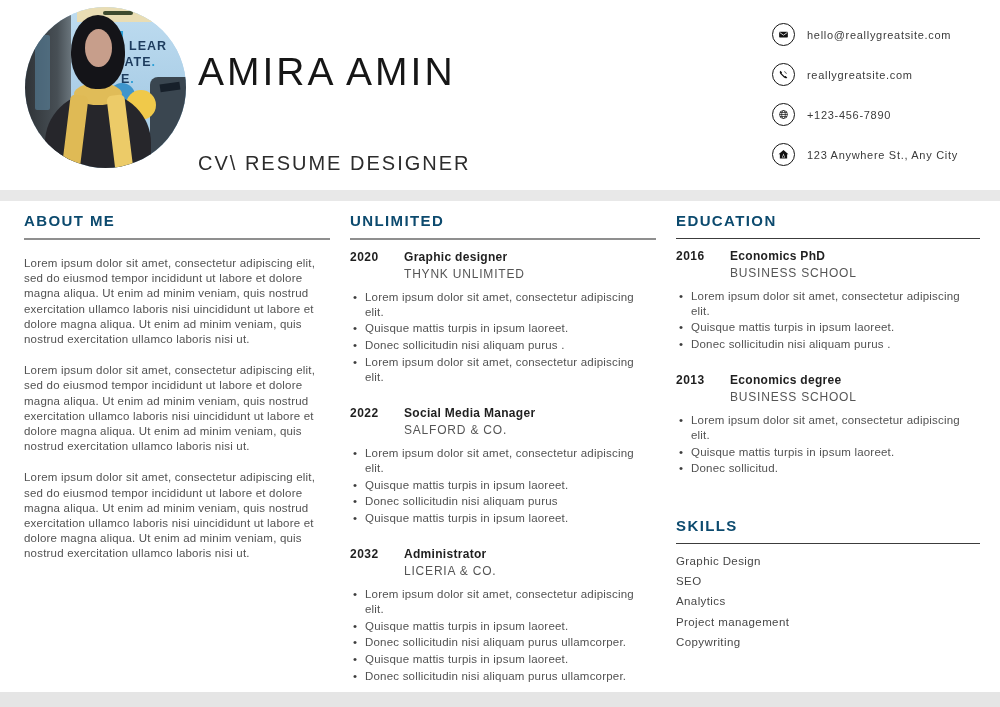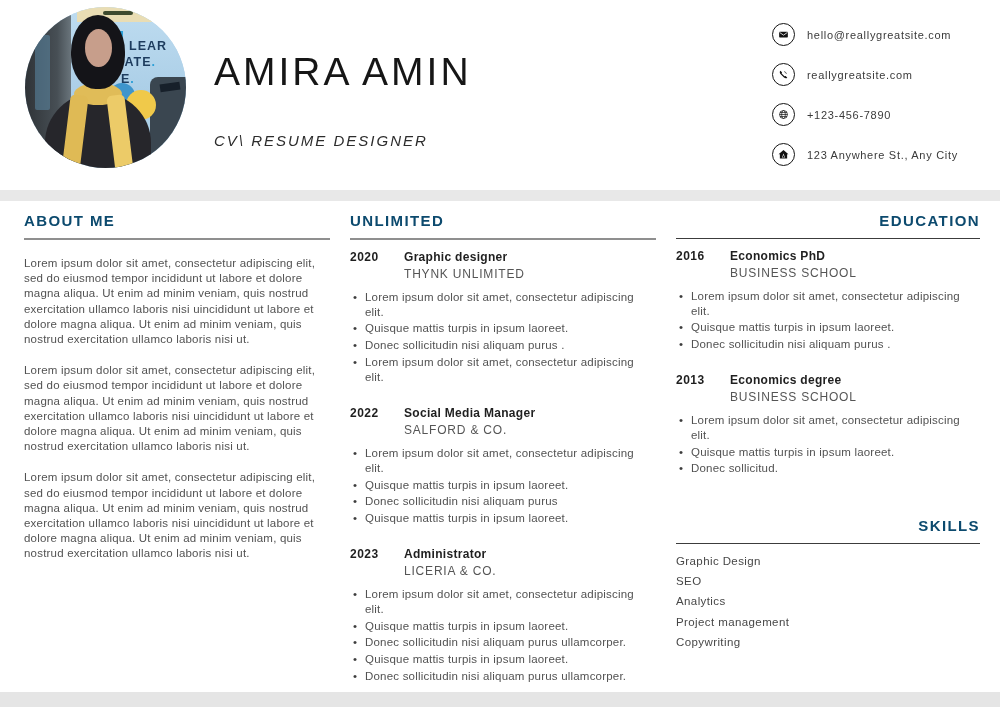--- a/index.html
+++ b/index.html
@@ -22,44 +22,44 @@
   .ph-circ { position:absolute; border-radius:50%; }
   .ph-grad { position:absolute; right:-8px; top:70px; width:44px; height:95px; background:#3a4650; border-radius:8px; }
   .ph-gradcap { position:absolute; right:6px; top:76px; width:20px; height:8px; background:#17202a; transform:rotate(-8deg); }
   .ph-body { position:absolute; left:20px; top:86px; width:106px; height:78px; background:#26262b; border-radius:50px 50px 0 0; }
   .ph-scarf-neck { position:absolute; left:49px; top:76px; width:48px; height:22px; background:#e0bc58; border-radius:50%; }
   .ph-scarf-l { position:absolute; left:41px; top:88px; width:18px; height:78px; background:#dfba55; transform:rotate(7deg); border-radius:5px; }
   .ph-scarf-r { position:absolute; left:86px; top:88px; width:18px; height:78px; background:#eccb68; transform:rotate(-7deg); border-radius:5px; }
   .ph-hijab { position:absolute; left:46px; top:8px; width:54px; height:74px; background:#141418; border-radius:50% 50% 46% 46%; }
   .ph-face { position:absolute; left:60px; top:22px; width:27px; height:38px; background:#c79e8b; border-radius:50%; }
 
-  .name-block { position:absolute; left:214px; top:50px; }
+  .name-block { position:absolute; left:198px; top:50px; }
   .name { font-size:39px; font-weight:400; color:#161616; letter-spacing:3px; }
-  .subtitle { margin-top:38px; font-size:15px; font-weight:400; color:#2c2c2c; letter-spacing:2px;font-style:italic; }
+  .subtitle { margin-top:58px; font-size:20px; font-weight:400; color:#2c2c2c; letter-spacing:2px; }
 
   .contact { position:absolute; left:772px; top:23px; display:flex; flex-direction:column; gap:17px; }
   .contact-row { display:flex; align-items:center; gap:12px; height:23px; }
   .contact-icon { width:23px; height:23px; border:1.3px solid #141414; border-radius:50%; display:flex; align-items:center; justify-content:center; flex:0 0 auto; }
   .contact-icon svg { display:block; }
   .contact-label { font-size:11px; color:#3a3a3a; letter-spacing:.7px; white-space:nowrap; }
 
   
   .band-top { position:absolute; left:0; top:190px; width:1000px; height:11px; background:#e8e8e8; }
   .band-bottom { position:absolute; left:0; top:692px; width:1000px; height:15px; background:#e5e5e5; }
 
   
   .col { position:absolute; top:212px; }
   .col-about { left:24px; width:306px; }
   .col-exp { left:350px; width:306px; }
   .col-edu { left:676px; width:304px; }
   .skills-block { position:absolute; left:676px; top:517px; width:304px; }
 
   .sec-heading { font-size:15px; font-weight:700; color:#0c4a6e; letter-spacing:1.4px; padding-bottom:9px; }
   .rule-thick { border-bottom:2px solid #8f8f8f; }
-  .rule-thin { border-bottom:1.5px solid #3c3c3c;text-align:right; }
+  .rule-thin { border-bottom:1.5px solid #3c3c3c; }
 
   .body-text { font-size:11.5px; color:#525252; line-height:15.2px; letter-spacing:.2px; }
   .col-about p { margin-top:16px; }
 
   .entry { margin-top:10px; margin-bottom:21px; }
   .entry-head { display:flex; }
   .entry-year { width:54px; flex:0 0 54px; font-size:12px; font-weight:700; color:#1f1f1f; letter-spacing:.5px; }
   .entry-title { font-size:12px; font-weight:700; color:#1f1f1f; letter-spacing:.3px; }
   .entry-org { font-size:12px; color:#555555; letter-spacing:.8px; margin-top:2.5px; }
   .bullets { list-style:none; margin-top:9px; }
@@ -192,21 +192,21 @@
       <ul class="bullets">
         <li>Lorem ipsum dolor sit amet, consectetur adipiscing elit.</li>
         <li>Quisque mattis turpis in ipsum laoreet.</li>
         <li>Donec sollicitudin nisi aliquam purus</li>
         <li>Quisque mattis turpis in ipsum laoreet.</li>
       </ul>
     </div>
 
     <div class="entry">
       <div class="entry-head">
-        <div class="entry-year">2023</div>
+        <div class="entry-year">2032</div>
         <div>
           <div class="entry-title">Administrator</div>
           <div class="entry-org">LICERIA &amp; CO.</div>
         </div>
       </div>
       <ul class="bullets">
         <li>Lorem ipsum dolor sit amet, consectetur adipiscing elit.</li>
         <li>Quisque mattis turpis in ipsum laoreet.</li>
         <li>Donec sollicitudin nisi aliquam purus ullamcorper.</li>
         <li>Quisque mattis turpis in ipsum laoreet.</li>

